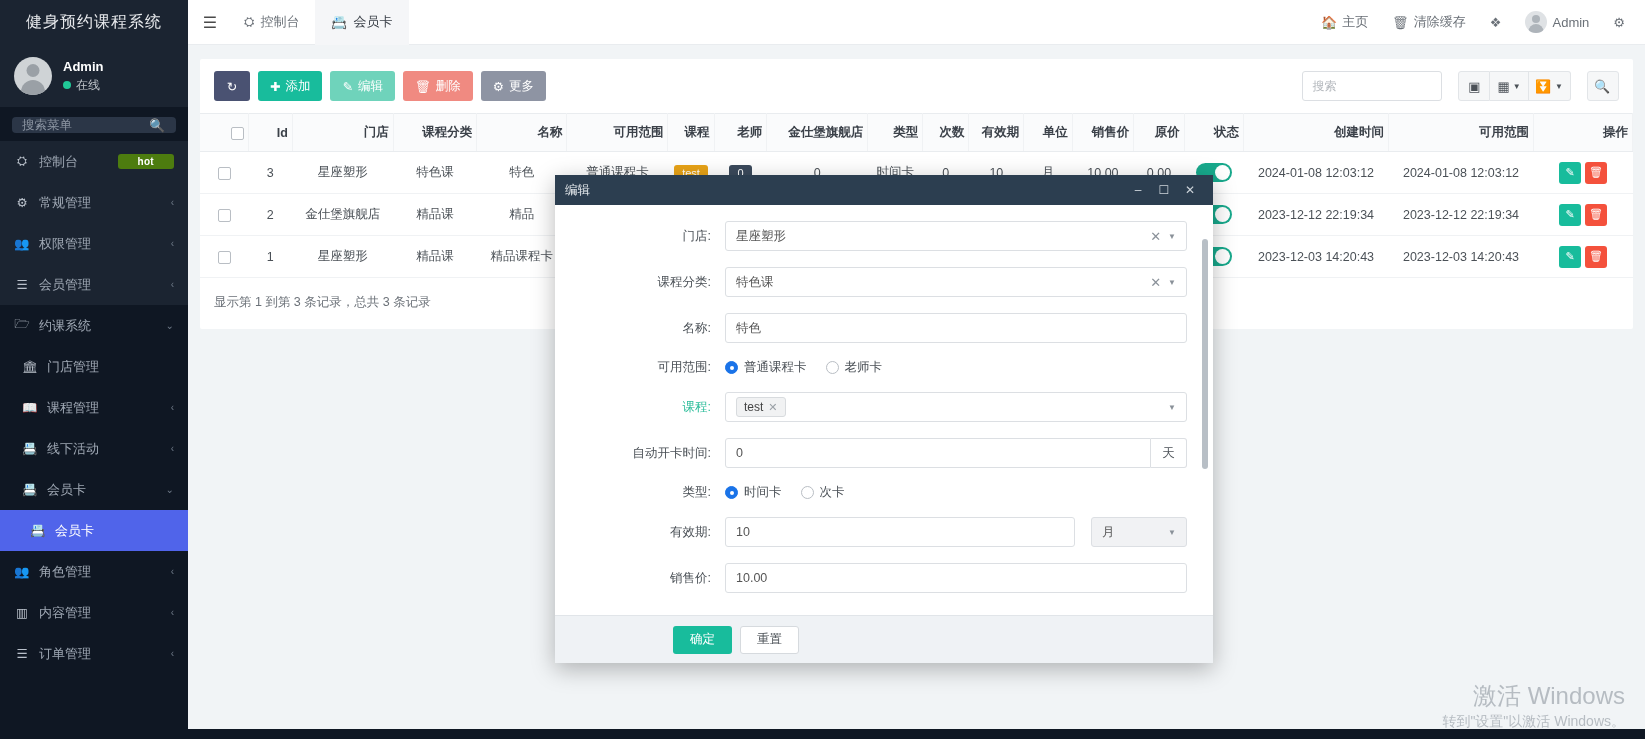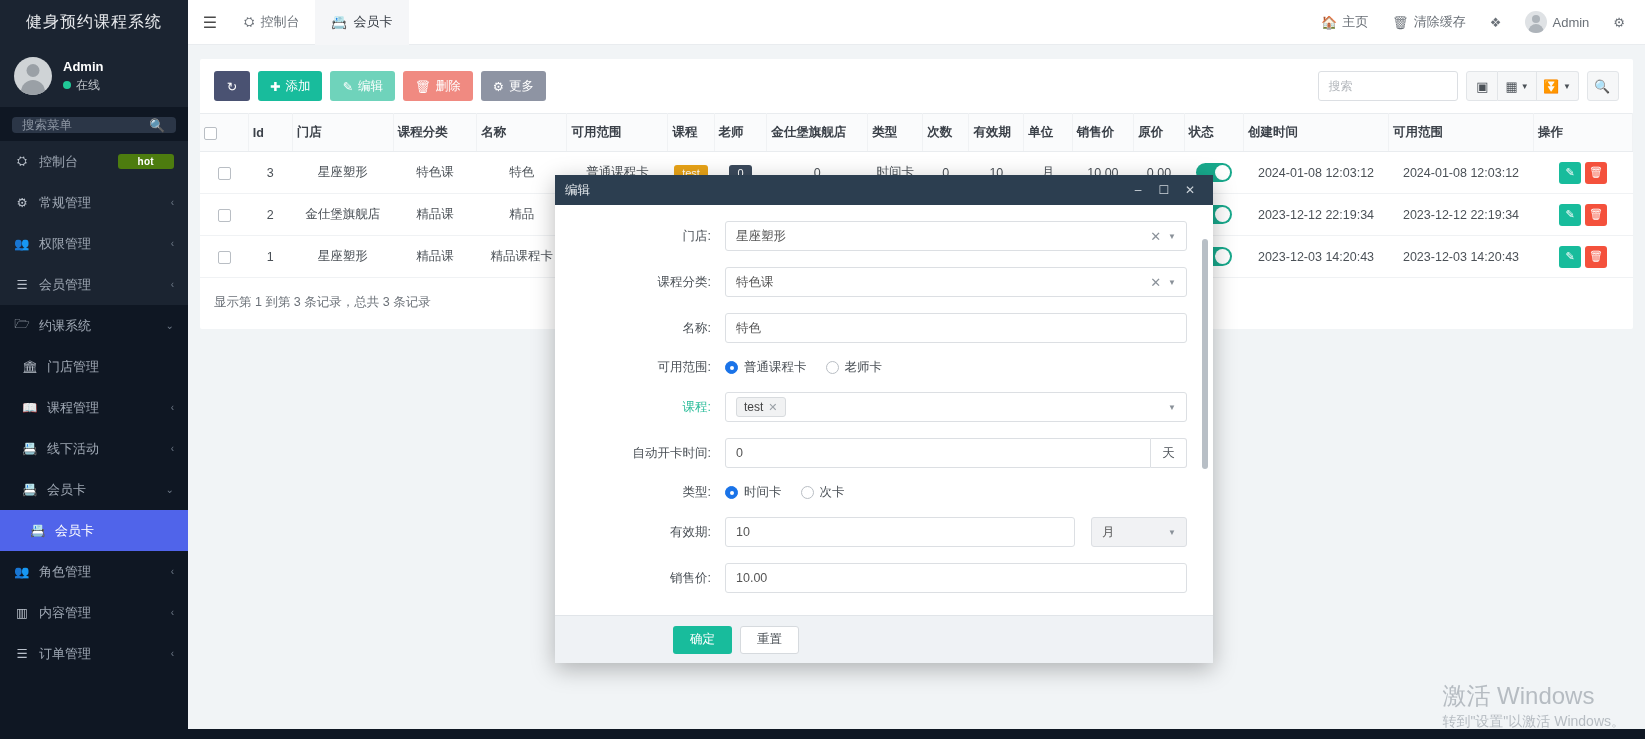--- a/index.html
+++ b/index.html
@@ -112,42 +112,42 @@
     border: 0; border-radius: 3px; color: #fff; font-size: 12.5px;
     padding: 0 12px; height: 30px; display: inline-flex; align-items: center;
     gap: 5px; margin-right: 8px; cursor: pointer; font-family: inherit;
   }
   .btn-refresh { background: #4a5272; width: 36px; justify-content: center; padding: 0; }
   .btn-add { background: #18bc9c; }
   .btn-edit { background: #6fd3bb; }
   .btn-del  { background: #f08a81; }
   .btn-more { background: #8e94a3; }
 
-  .tb-right { margin-left: auto; display: flex; align-items: center; gap: 8px; }
+  .tb-right { margin-left: auto; display: flex; align-items: center; gap: 16px; }
   .search-box {
     width: 140px; height: 30px; border: 1px solid #dcdfe3; border-radius: 3px;
     padding: 0 9px; font-size: 12px; outline: none; color: #555; font-family: inherit;
   }
   .search-box::placeholder { color: #b4b8bd; }
   .icon-btn {
     height: 30px; min-width: 32px; background: #f6f7f8; border: 1px solid #e2e5e8;
     border-radius: 3px; display: inline-flex; align-items: center; justify-content: center;
     gap: 3px; color: #4b5157; font-size: 13px; cursor: pointer; padding: 0 7px;
   }
   .icon-grp { display: flex; }
   .icon-grp .icon-btn { border-radius: 0; border-left-width: 0; }
   .icon-grp .icon-btn:first-child { border-radius: 3px 0 0 3px; border-left-width: 1px; }
   .icon-grp .icon-btn:last-child { border-radius: 0 3px 3px 0; }
   .caret { font-size: 8px; }
 
   table.grid { width: 100%; border-collapse: collapse; table-layout: fixed; }
   table.grid th {
     background: #fafbfc; font-size: 12.5px; color: #3b4149; font-weight: bold;
     height: 38px; border-top: 1px solid #e9ecef; border-bottom: 1px solid #e9ecef;
-    border-right: 1px solid #f0f2f4; text-align: left; padding: 0 4px;
+    border-right: 1px solid #f0f2f4; text-align: right; padding: 0 4px;
   }
   table.grid td {
     height: 42px; font-size: 12.5px; color: #4b5157; text-align: center;
     border-bottom: 1px solid #f0f2f4; padding: 0 4px; white-space: nowrap;
     overflow: hidden; text-overflow: ellipsis;
   }
   .lnk { color: #27c29b; }
   .chk {
     width: 13px; height: 13px; border: 1px solid #b9bec4; border-radius: 2px;
     display: inline-block; background: #fff; vertical-align: middle; cursor: pointer;
@@ -244,21 +244,21 @@
   }
   .mbtn {
     height: 28px; padding: 0 16px; border-radius: 3px; font-size: 12.5px;
     display: inline-flex; align-items: center; cursor: pointer; font-family: inherit; border: 1px solid transparent;
   }
   .mbtn-ok { background: #18bc9c; color: #fff; }
   .mbtn-reset { background: #fff; color: #4b5157; border-color: #d6dade; }
 
   
   .wm {
-    position: absolute; right: 20px; bottom: 8px; text-align: left;
+    position: absolute; right: 20px; bottom: 8px; text-align: right;
     color: #b6bcc2; pointer-events: none; z-index: 5;
   }
   .wm .l1 { font-size: 24px; line-height: 30px; }
   .wm .l2 { font-size: 14px; line-height: 20px; }
   .taskbar { position: absolute; left: 0; bottom: 0; width: 1645px; height: 10px; background: #0f1723; z-index: 60; }
 </style>
 </head>
 <body>
 
 <div class="app">

